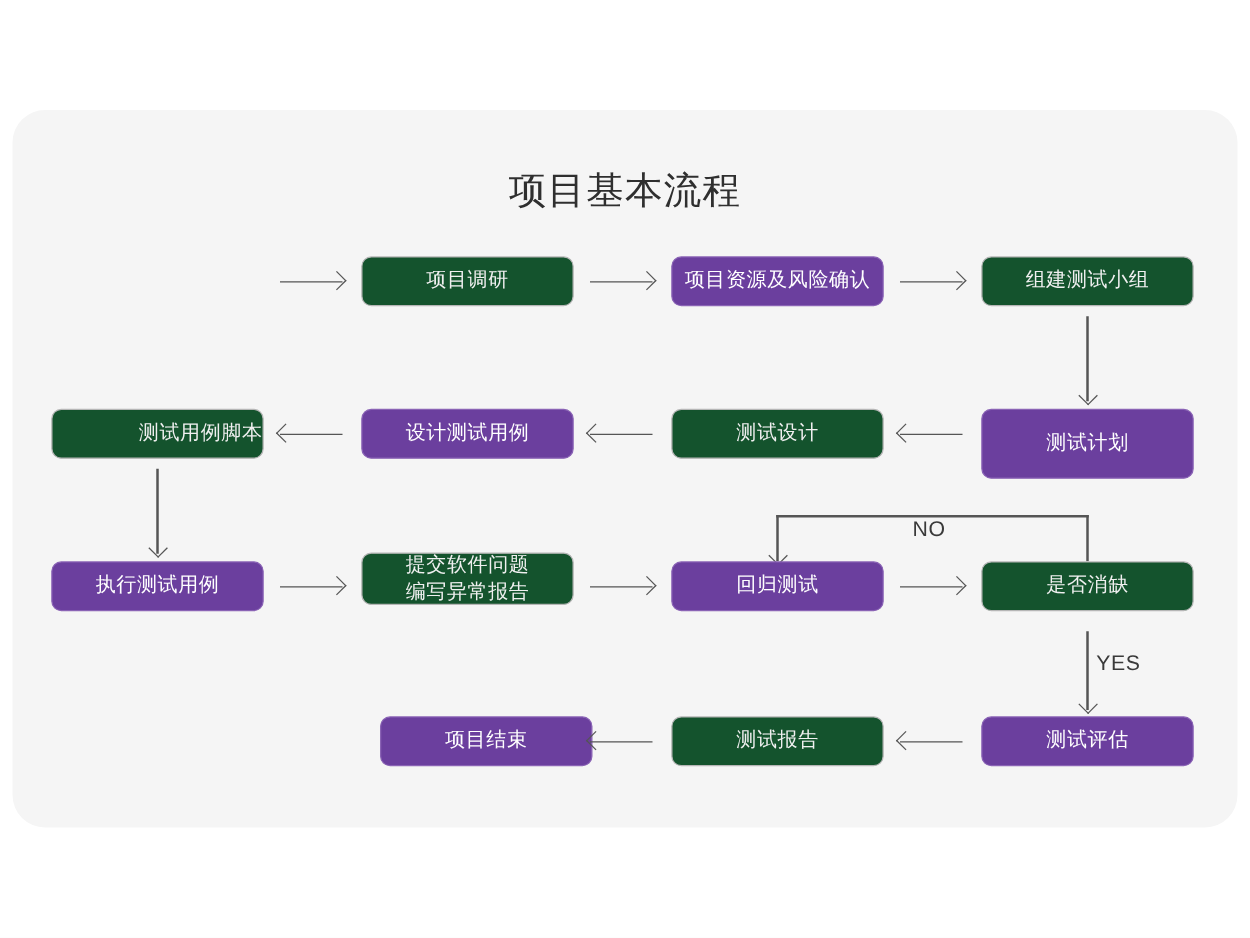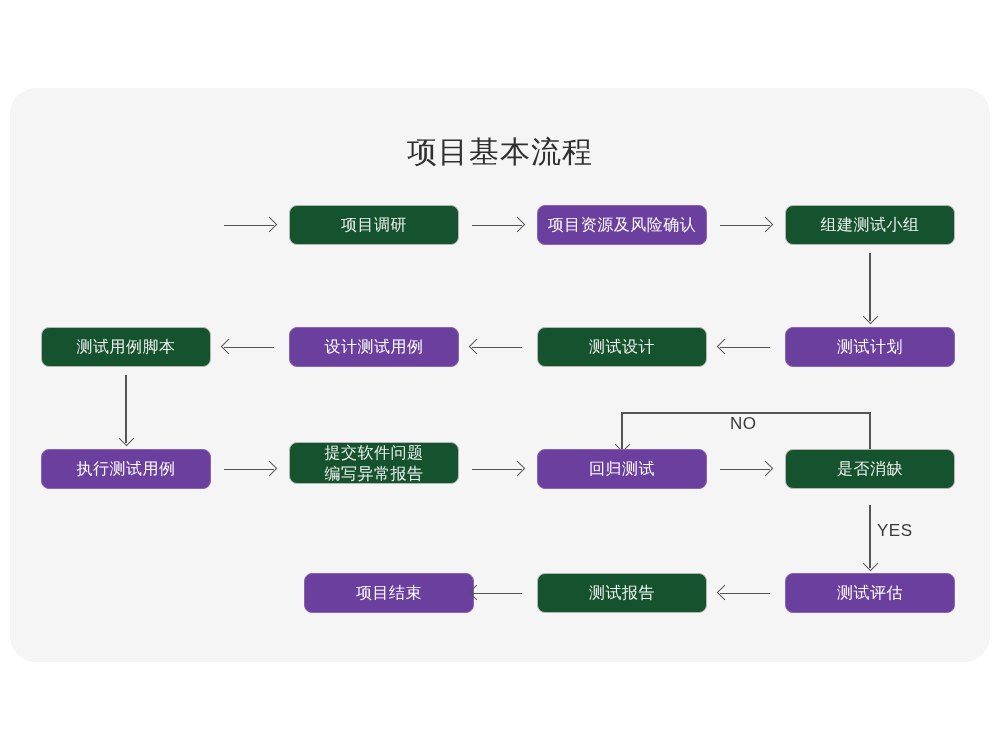--- a/index.html
+++ b/index.html
@@ -132,21 +132,21 @@
 
   <div class="node gray" style="left:785px; top:205px; width:170px; height:40px;">
     <span>组建测试小组</span>
   </div>
 
   <div class="arrow-v" style="left:861px; top:253px; height:68px;">
     <span class="shaft"></span>
     <span class="head"></span>
   </div>
 
-  <div class="node gray" style="left:41px; top:327px; width:170px; height:40px;">
+  <div class="node gray" style="left:41px; top:327px; width:170px; height:40px;justify-content:flex-end;">
     <span>测试用例脚本</span>
   </div>
 
   <div class="arrow-h left" style="left:224px; top:338px; width:50px;">
     <span class="shaft"></span>
     <span class="head"></span>
   </div>
 
   <div class="node purple" style="left:289px; top:327px; width:170px; height:40px;justify-content:center;">
     <span>设计测试用例</span>
@@ -159,21 +159,21 @@
 
   <div class="node gray" style="left:537px; top:327px; width:170px; height:40px;">
     <span>测试设计</span>
   </div>
 
   <div class="arrow-h left" style="left:720px; top:338px; width:50px;">
     <span class="shaft"></span>
     <span class="head"></span>
   </div>
 
-  <div class="node purple" style="left:785px; top:327px; width:170px; height:40px;text-align:center;">
+  <div class="node purple" style="left:785px; top:327px; width:170px; height:56px;text-align:center;">
     <span>测试计划</span>
   </div>
 
   <div class="arrow-v" style="left:117px; top:375px; height:68px;">
     <span class="shaft"></span>
     <span class="head"></span>
   </div>
 
   <div class="seg-v" style="left:869px; top:412px; height:37px;"></div>
   <div class="seg-h" style="left:621px; top:412px; width:250px;"></div>

